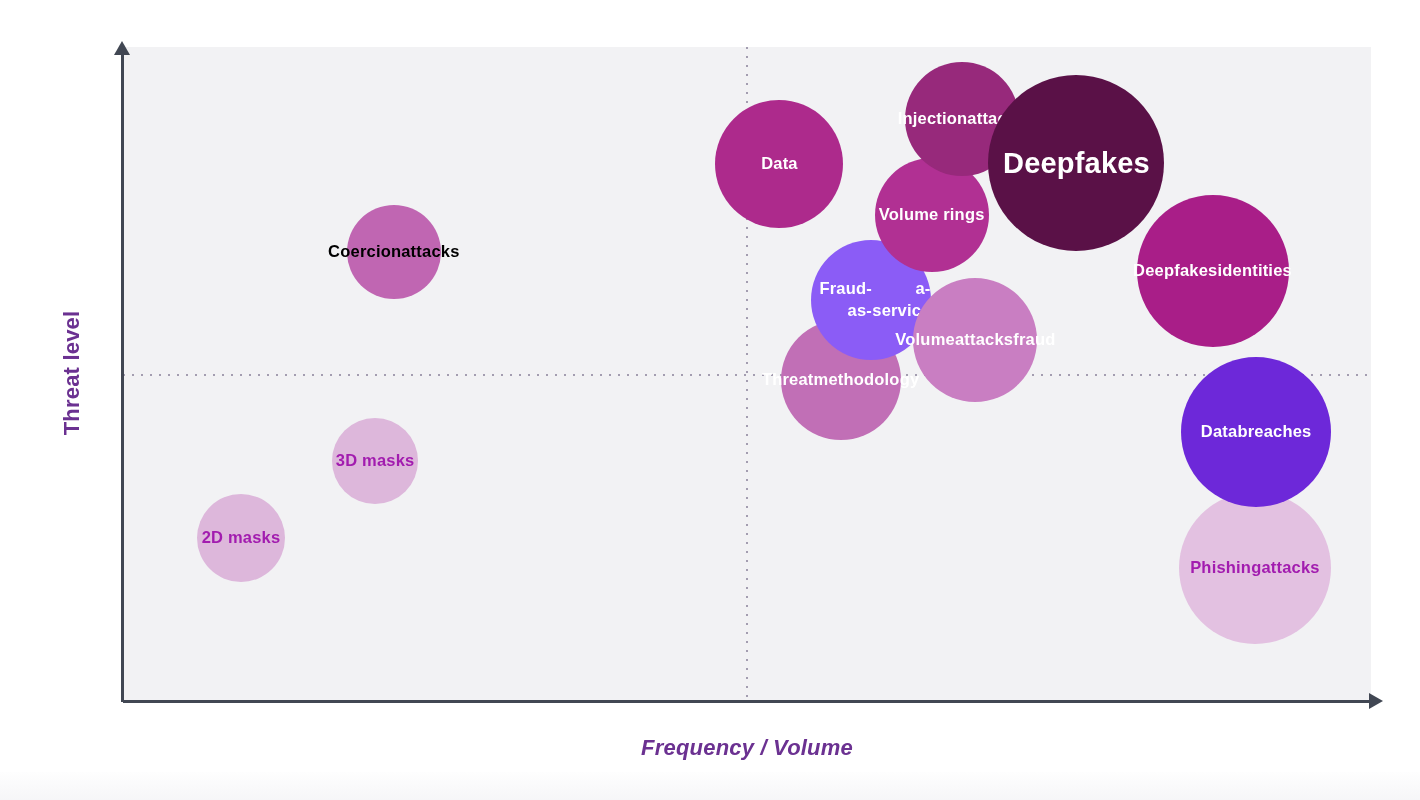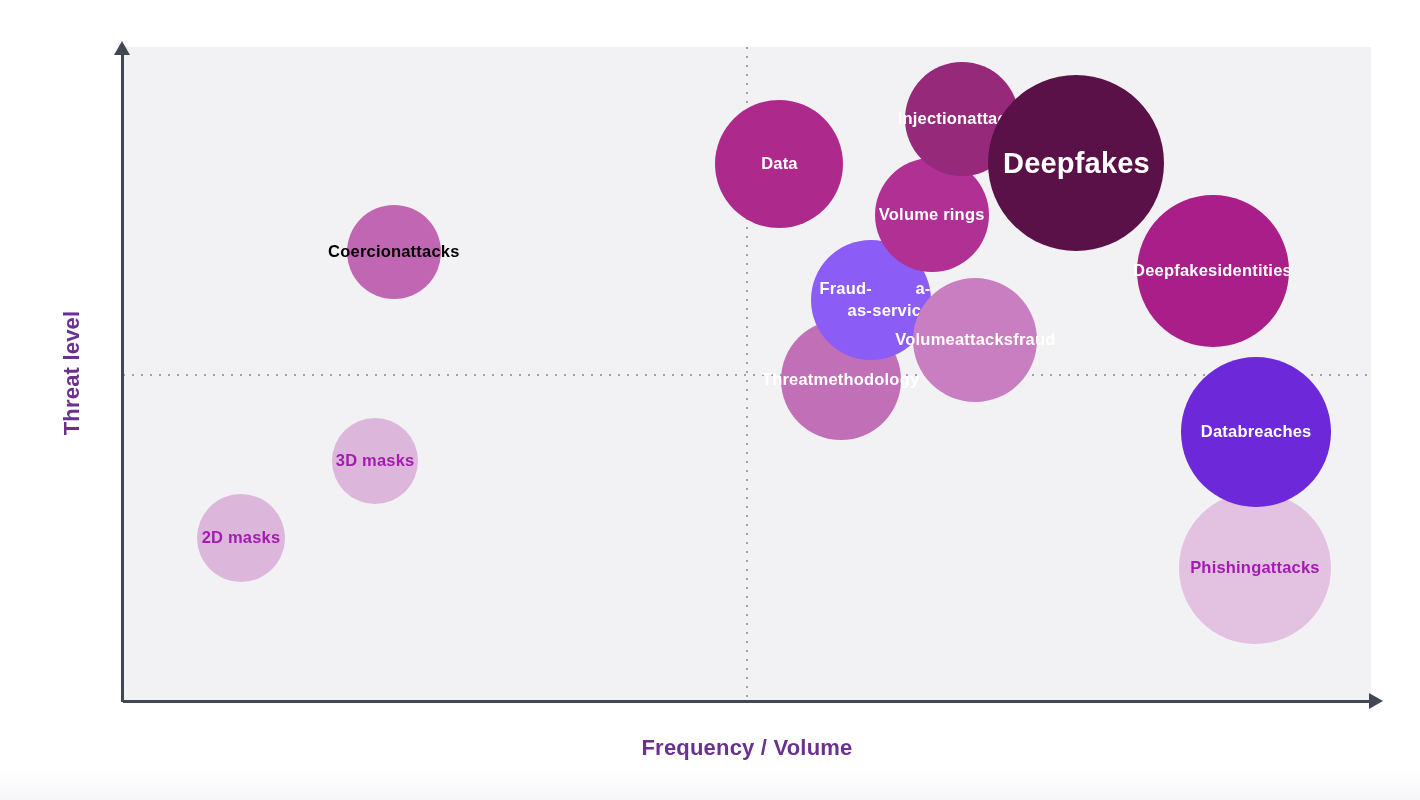--- a/index.html
+++ b/index.html
@@ -41,21 +41,21 @@
     border-left:14px solid #414753;
   }
 
   .ylabel {
     position:absolute; left:-38px; top:360px; width:220px;
     transform:rotate(-90deg); transform-origin:center;
     text-align:center; font-size:22px; font-weight:700; letter-spacing:0.2px;
   }
   .xlabel {
     position:absolute; left:597px; top:735px; width:300px;
-    text-align:center; font-size:22px; font-weight:700; letter-spacing:0.2px;
+    text-align:center; font-size:22px; font-weight:700; letter-spacing:0.2px;font-style:italic;
   }
 
   .bubble {
     position:absolute; border-radius:50%;
     display:flex; flex-direction:row;
     align-items:center; justify-content:center;
     text-align:right; font-weight:600;
     font-size:16.5px; line-height:1.33; letter-spacing:0.2px;
   }
   .bubble.large { font-size:29px; line-height:1.2; }

